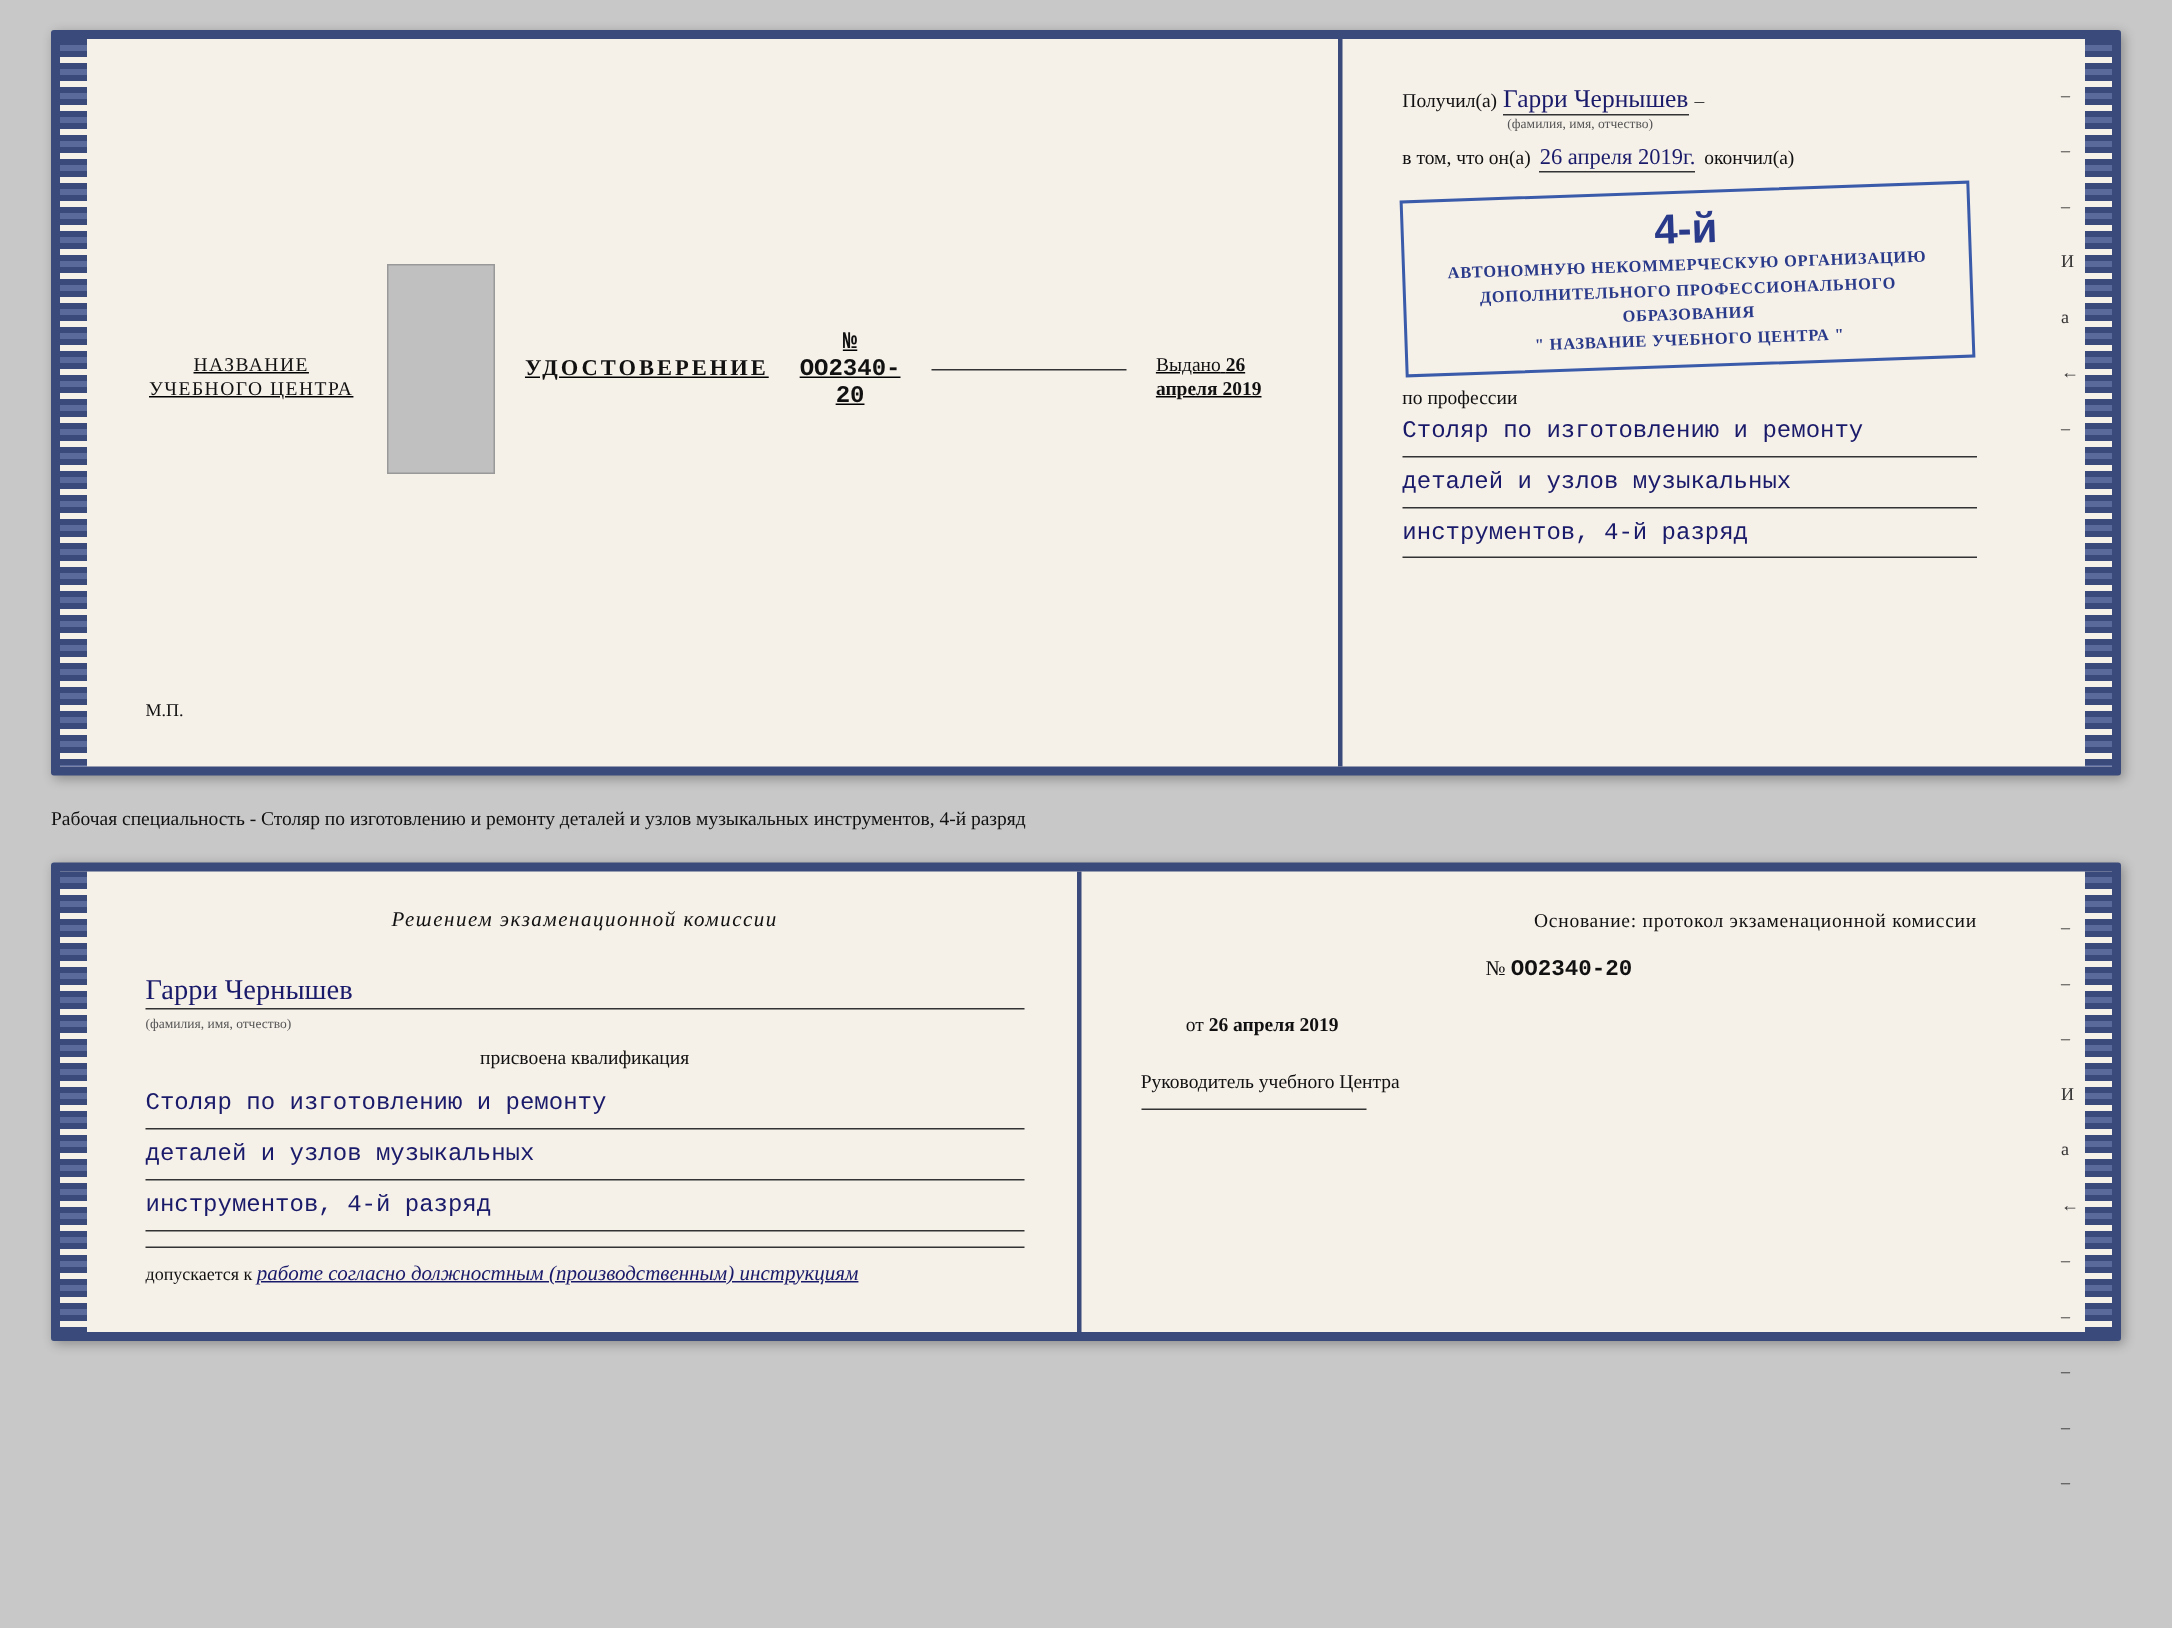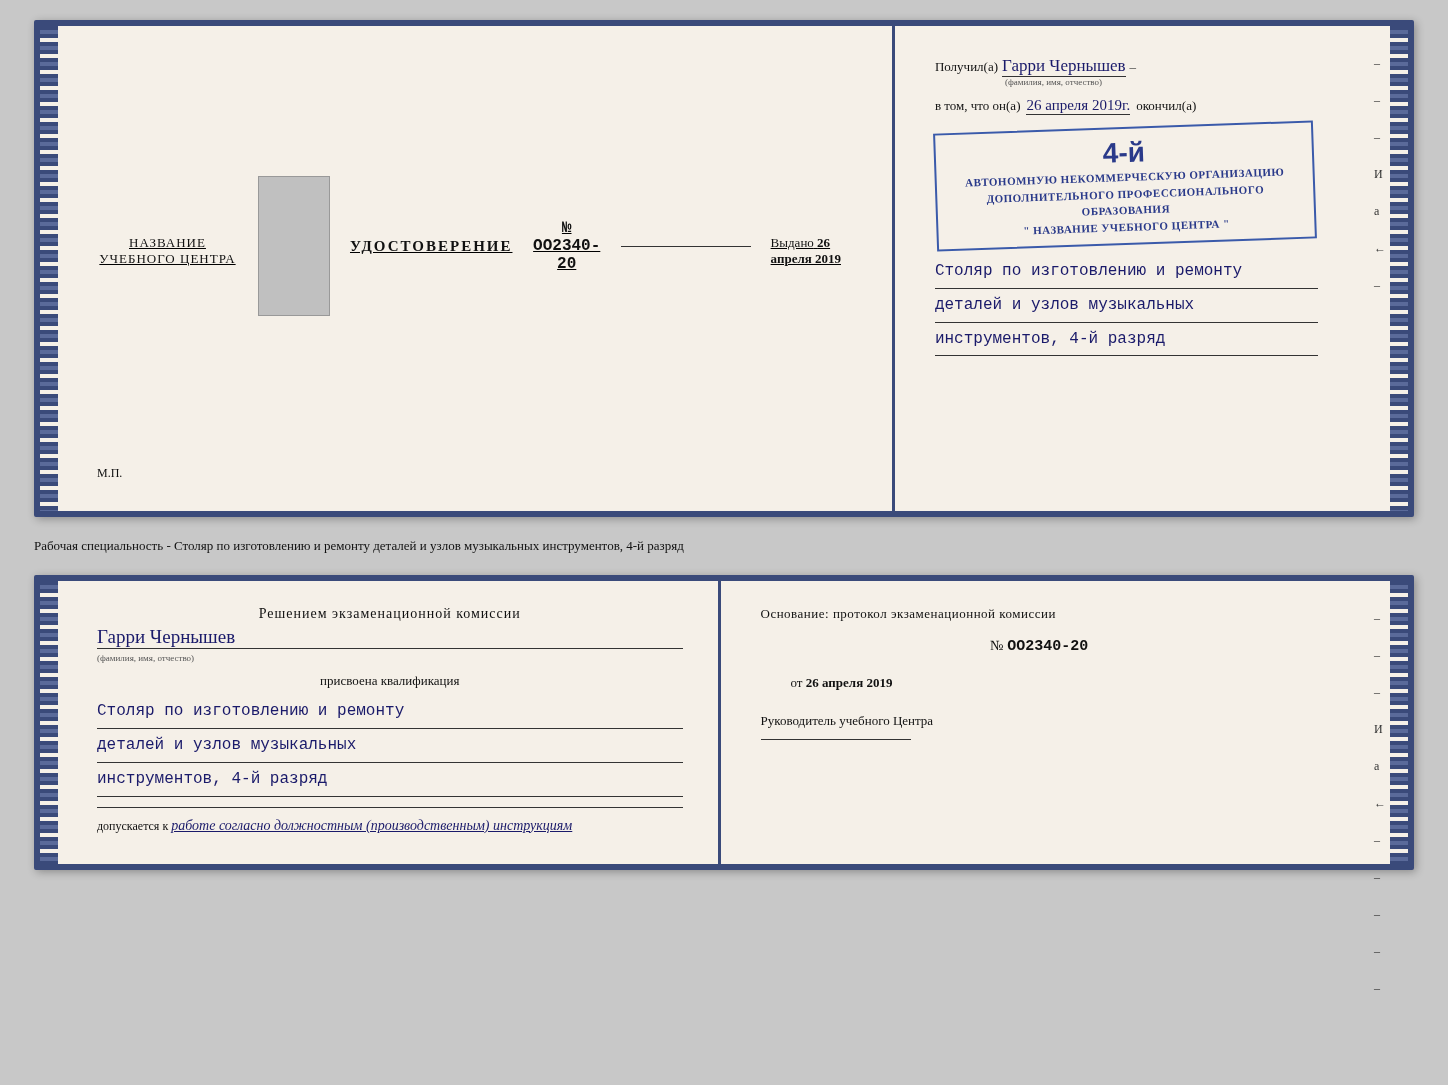--- a/index.html
+++ b/index.html
@@ -346,20 +346,21 @@
       <div style="margin: 8px 0;">
         <div class="stamp-block">
           <div class="stamp-number-big">4-й</div>
           <div class="stamp-line">АВТОНОМНУЮ НЕКОММЕРЧЕСКУЮ ОРГАНИЗАЦИЮ</div>
           <div class="stamp-line">ДОПОЛНИТЕЛЬНОГО ПРОФЕССИОНАЛЬНОГО ОБРАЗОВАНИЯ</div>
           <div class="stamp-line">" НАЗВАНИЕ УЧЕБНОГО ЦЕНТРА "</div>
         </div>
       </div>
 
       <div style="margin-top: 8px;">
+        <div class="profession-label">по профессии</div>
         <div class="profession-handwritten">
           <span class="underline-text">Столяр по изготовлению и ремонту</span>
           <span class="underline-text">деталей и узлов музыкальных</span>
           <span class="underline-text">инструментов, 4-й разряд</span>
         </div>
       </div>
     </div>
 
     <div class="right-side-letters">
       <span>–</span>
@@ -376,21 +377,21 @@
 <div class="separator-label">
   <span>
     <span>Рабочая специальность - Столяр по изготовлению и ремонту деталей и узлов музыкальных инструментов, 4-й разряд</span>
   </span>
 </div>
 
 <div class="document-section bottom-section">
 
   <div class="doc-left">
     <div style="padding-left: 22px;">
-      <div class="komissia-title" style="margin-bottom: 4px;">Решением  экзаменационной  комиссии</div>
+      <div class="komissia-title" style="margin-bottom: 28px; font-style: italic;">Решением  экзаменационной  комиссии</div>
 
       <div style="display: flex; flex-direction: column; gap: 2px; margin-bottom: 4px;">
         <span class="handwritten" style="font-size: 19px;">Гарри Чернышев</span>
       </div>
       <div style="font-size: 9px; color: #555; margin-bottom: 10px;">(фамилия, имя, отчество)</div>
 
       <div class="assigned-text" style="margin-bottom: 8px;">присвоена квалификация</div>
 
       <div class="profession-handwritten">
         <span class="underline-text">Столяр по изготовлению и ремонту</span>
@@ -402,21 +403,21 @@
 
       <div class="allowed-text">
         <span>допускается к</span>
         <span class="italic-handwritten">работе согласно должностным (производственным) инструкциям</span>
       </div>
     </div>
   </div>
 
   <div class="doc-right">
     <div style="padding-right: 50px;">
-      <div class="osnov-title" style="margin-bottom: 16px;">Основание: протокол экзаменационной  комиссии</div>
+      <div class="osnov-title" style="margin-bottom: 16px; text-align: right;">Основание: протокол экзаменационной  комиссии</div>
 
       <div class="number-block" style="margin-bottom: 10px;">
         <span>№</span>
         <span class="number-handwritten">OO2340-20</span>
       </div>
 
       <div class="date-block" style="margin-left: 30px; margin-bottom: 20px;">
         <span>от</span>
         <span style="font-weight: bold;">26 апреля 2019</span>
       </div>

